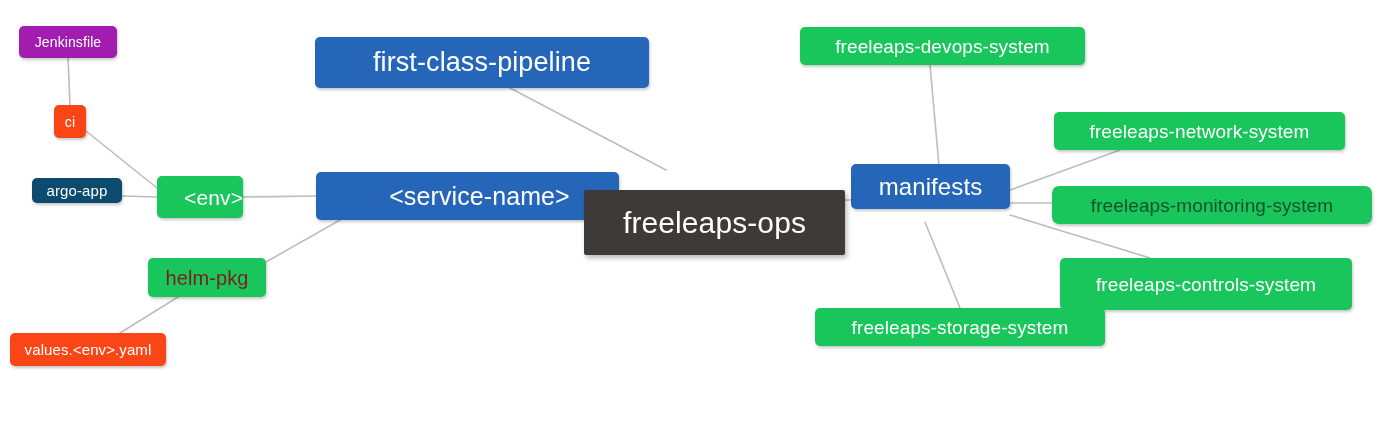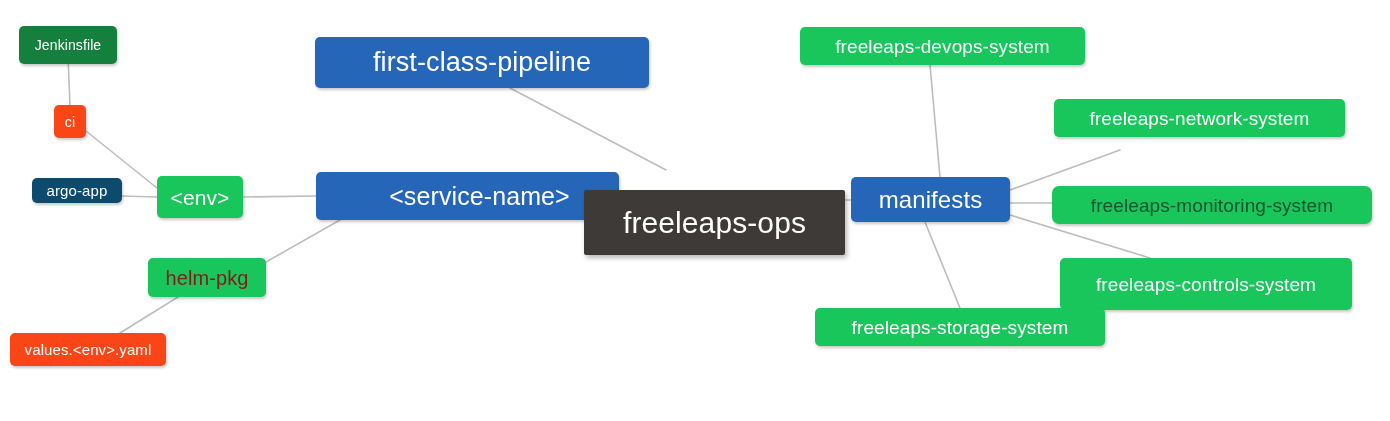--- a/index.html
+++ b/index.html
@@ -64,54 +64,54 @@
       <line x1="567" y1="199" x2="584" y2="200" stroke="#bdbdbd" stroke-width="1.6" stroke-linecap="round"></line>
       <line x1="510" y1="88" x2="666" y2="170" stroke="#bdbdbd" stroke-width="1.6" stroke-linecap="round"></line>
       <line x1="845" y1="200" x2="851" y2="200" stroke="#bdbdbd" stroke-width="1.6" stroke-linecap="round"></line>
       <line x1="940" y1="177" x2="930" y2="65" stroke="#bdbdbd" stroke-width="1.6" stroke-linecap="round"></line>
       <line x1="1010" y1="190" x2="1120" y2="150" stroke="#bdbdbd" stroke-width="1.6" stroke-linecap="round"></line>
       <line x1="1010" y1="203" x2="1052" y2="203" stroke="#bdbdbd" stroke-width="1.6" stroke-linecap="round"></line>
       <line x1="1010" y1="215" x2="1150" y2="258" stroke="#bdbdbd" stroke-width="1.6" stroke-linecap="round"></line>
       <line x1="925" y1="222" x2="960" y2="308" stroke="#bdbdbd" stroke-width="1.6" stroke-linecap="round"></line>
     </svg>
   <div id="node-layer">
-      <div class="node" style="left: 19px; top: 26px; width: 98px; height: 38px; background: #15803d; font-size: 14px; color: rgb(255, 255, 255); text-align: center;">
+      <div class="node" style="left: 19px; top: 26px; width: 98px; height: 32px; background: #a21caf; font-size: 14px; color: rgb(255, 255, 255); text-align: center;">
         <span class="lbl">Jenkinsfile</span>
       </div>
       <div class="node" style="left: 54px; top: 105px; width: 32px; height: 33px; background: rgb(250, 70, 22); font-size: 14px; color: rgb(255, 255, 255);">
         <span class="lbl">ci</span>
       </div>
       <div class="node" style="left: 32px; top: 178px; width: 90px; height: 25px; background: #0c4a6e; font-size: 15px; color: rgb(255, 255, 255);">
         <span class="lbl">argo-app</span>
       </div>
-      <div class="node" style="left: 157px; top: 176px; width: 86px; height: 42px; background: rgb(25, 198, 91); font-size: 21px; color: rgb(255, 255, 255);">
+      <div class="node" style="left: 157px; top: 176px; width: 86px; height: 42px; background: rgb(25, 198, 91); font-size: 21px; color: rgb(255, 255, 255); justify-content: flex-end;">
         <span class="lbl">&lt;env&gt;</span>
       </div>
       <div class="node" style="left: 148px; top: 258px; width: 118px; height: 39px; background: rgb(25, 198, 91); font-size: 20px; color: #7f1d1d;">
         <span class="lbl">helm-pkg</span>
       </div>
       <div class="node" style="left: 10px; top: 333px; width: 156px; height: 33px; background: rgb(250, 70, 22); font-size: 15px; color: rgb(255, 255, 255);">
         <span class="lbl">values.&lt;env&gt;.yaml</span>
       </div>
       <div class="node" style="left: 315px; top: 37px; width: 334px; height: 51px; background: rgb(37, 102, 184); font-size: 27px; color: rgb(255, 255, 255);">
         <span class="lbl">first-class-pipeline</span>
       </div>
       <div class="node" style="left: 316px; top: 172px; width: 303px; height: 48px; background: rgb(37, 102, 184); font-size: 25px; color: rgb(255, 255, 255); padding-left: 24px;">
         <span class="lbl">&lt;service-name&gt;</span>
       </div>
       <div class="node root" style="left: 584px; top: 170px; width: 261px; height: 65px; background: rgb(62, 58, 56); font-size: 30px; color: rgb(255, 255, 255); margin-top: 20px;">
         <span class="lbl">freeleaps-ops</span>
       </div>
-      <div class="node" style="left: 851px; top: 177px; width: 159px; height: 45px; background: rgb(37, 102, 184); font-size: 24px; color: rgb(255, 255, 255);">
+      <div class="node" style="left: 851px; top: 164px; width: 159px; height: 45px; background: rgb(37, 102, 184); font-size: 24px; color: rgb(255, 255, 255);">
         <span class="lbl">manifests</span>
       </div>
       <div class="node" style="left: 800px; top: 27px; width: 285px; height: 38px; background: rgb(25, 198, 91); font-size: 19px; color: rgb(255, 255, 255);">
         <span class="lbl">freeleaps-devops-system</span>
       </div>
-      <div class="node" style="left: 1054px; top: 99px; width: 291px; height: 38px; background: rgb(25, 198, 91); font-size: 19px; color: rgb(255, 255, 255); text-align: center;">
+      <div class="node" style="left: 1054px; top: 112px; width: 291px; height: 38px; background: rgb(25, 198, 91); font-size: 19px; color: rgb(255, 255, 255); text-align: center;">
         <span class="lbl">freeleaps-network-system</span>
       </div>
       <div class="node" style="left: 1052px; top: 186px; width: 320px; height: 38px; background: rgb(25, 198, 91); font-size: 19px; color: #14532d; border-radius: 7px;">
         <span class="lbl">freeleaps-monitoring-system</span>
       </div>
       <div class="node" style="left: 1060px; top: 258px; width: 292px; height: 52px; background: rgb(25, 198, 91); font-size: 19px; color: rgb(255, 255, 255);">
         <span class="lbl">freeleaps-controls-system</span>
       </div>
       <div class="node" style="left: 815px; top: 308px; width: 290px; height: 38px; background: rgb(25, 198, 91); font-size: 19px; color: rgb(255, 255, 255);">
         <span class="lbl">freeleaps-storage-system</span>

